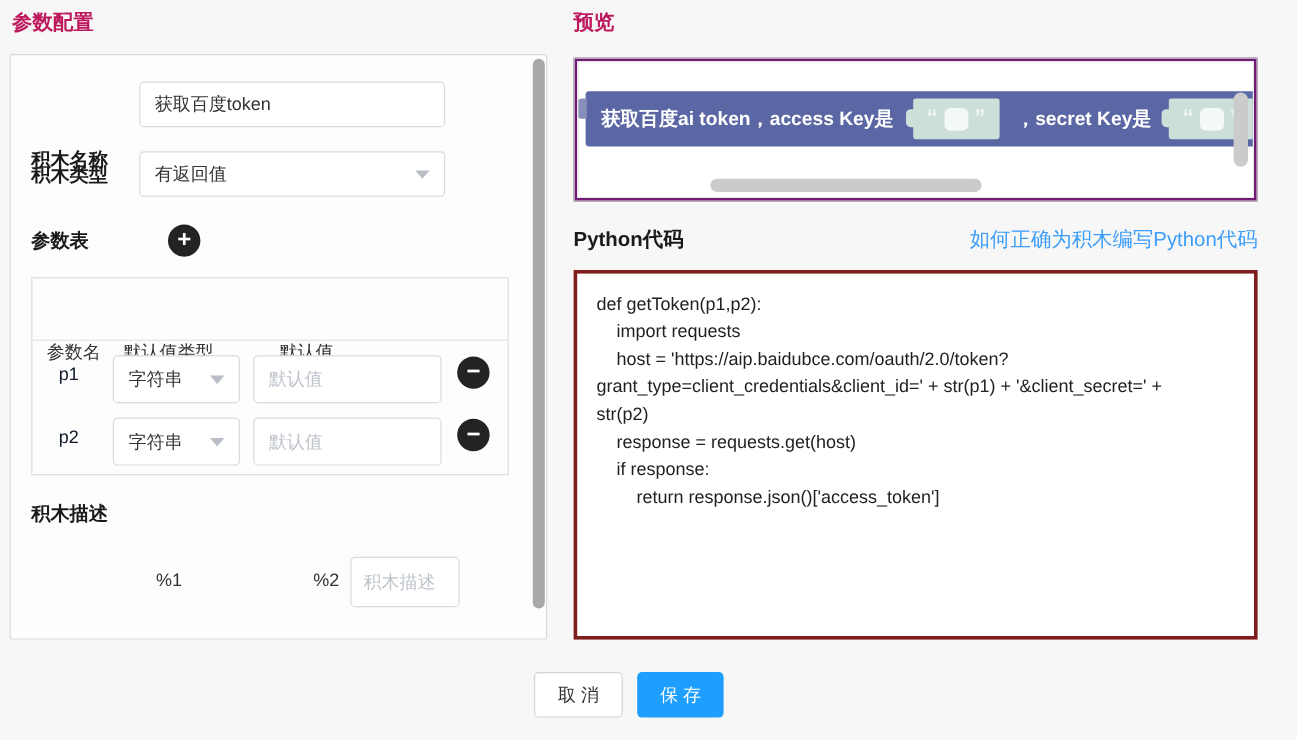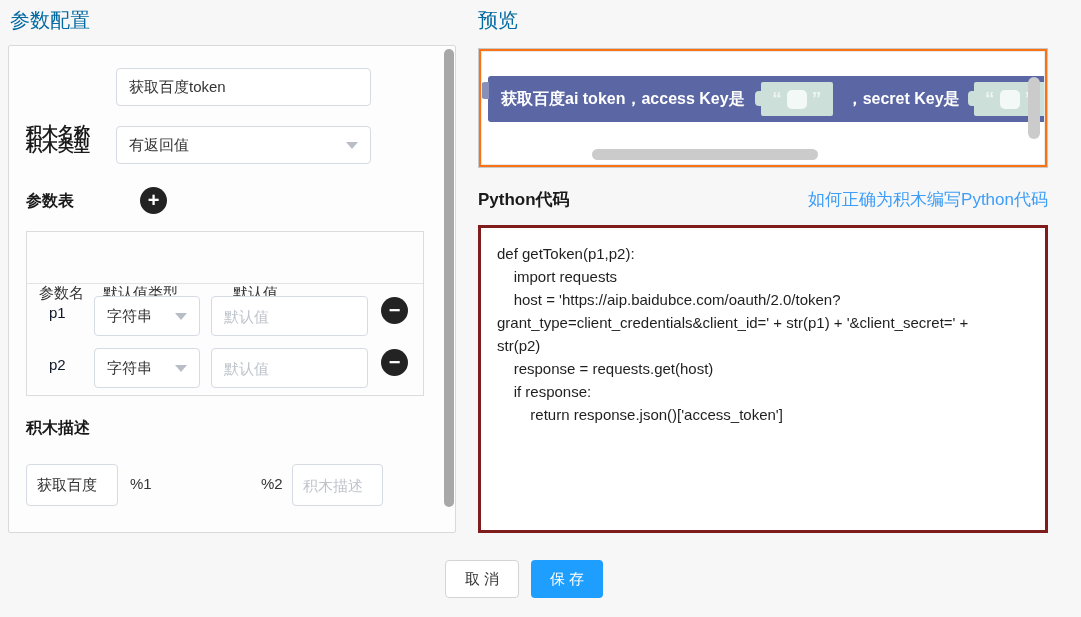--- a/index.html
+++ b/index.html
@@ -6,21 +6,21 @@
   html,body { width:1081px; height:617px; overflow:hidden; }
   body {
     background:#f7f7f7;
     font-family:"Liberation Sans","DejaVu Sans",sans-serif;
     color:#1a1a1a;
     position:relative;
   }
   .stage { position:absolute; inset:0; }
 
   .section-title {
-    position:absolute; font-size:20px; font-weight:normal; color:#0369a1;
+    position:absolute; font-size:17px; font-weight:bold; color:#be185d;
   }
 
   
   .left-panel {
     position:absolute; left:8px; top:45px; width:448px; height:488px;
     background:#fdfdfd; border:1px solid #d9d9d9; border-radius:2px;
   }
   .lp-scroll-thumb {
     position:absolute; right:1px; top:3px; width:10px; height:458px;
     background:#a8a8a8; border-radius:6px;
@@ -71,21 +71,21 @@
     position:absolute; top:0; height:42px; border:1px solid #d6dae2; border-radius:4px;
     background:#fff; font-size:15px; color:#333; padding:0 10px; outline:none;
     text-align:left; font-family:inherit;
   }
   .desc-input::placeholder { color:#bfc4cc; }
   .desc-sep { position:absolute; top:11px; font-size:15px; color:#333; }
 
   
   .preview-box {
     position:absolute; left:478px; top:48px; width:570px; height:120px;
-    background:#f97316; border:1px solid #c9c9c9;
+    background:#701a75; border:1px solid #c9c9c9;
   }
   .workspace {
     position:absolute; inset:2px; border:1px solid #e9e9e9; background:#fff;
     overflow:hidden;
   }
   .blockly-block {
     position:absolute; left:6px; top:24px; height:46px; width:640px;
     background:#5b67a5; border-radius:3px;
     display:flex; align-items:center; padding-left:13px;
     color:#fff; font-size:16px; font-weight:600; white-space:nowrap;
@@ -195,21 +195,20 @@
         <input class="text-input pt-default" placeholder="默认值" style="">
         <button class="circle-btn pt-minus">
           <span>−</span>
         </button>
       </div>
     </div>
 
     <span class="fld-label" style="left:17px; top:372px;">积木描述</span>
 
     <div class="desc-row">
-      <input class="desc-input" style="left: 17px; width: 92px;" value="获取百度">
       <span class="desc-sep" style="left:121px;">%1</span>
       <span class="desc-sep" style="left:252px;">%2</span>
       <input class="desc-input" style="left: 283px; width: 91px;" placeholder="积木描述">
     </div>
   </div>
 
   <span class="section-title" style="left:478px; top:7px;">预览</span>
 
   <div class="preview-box">
     <div class="workspace">

